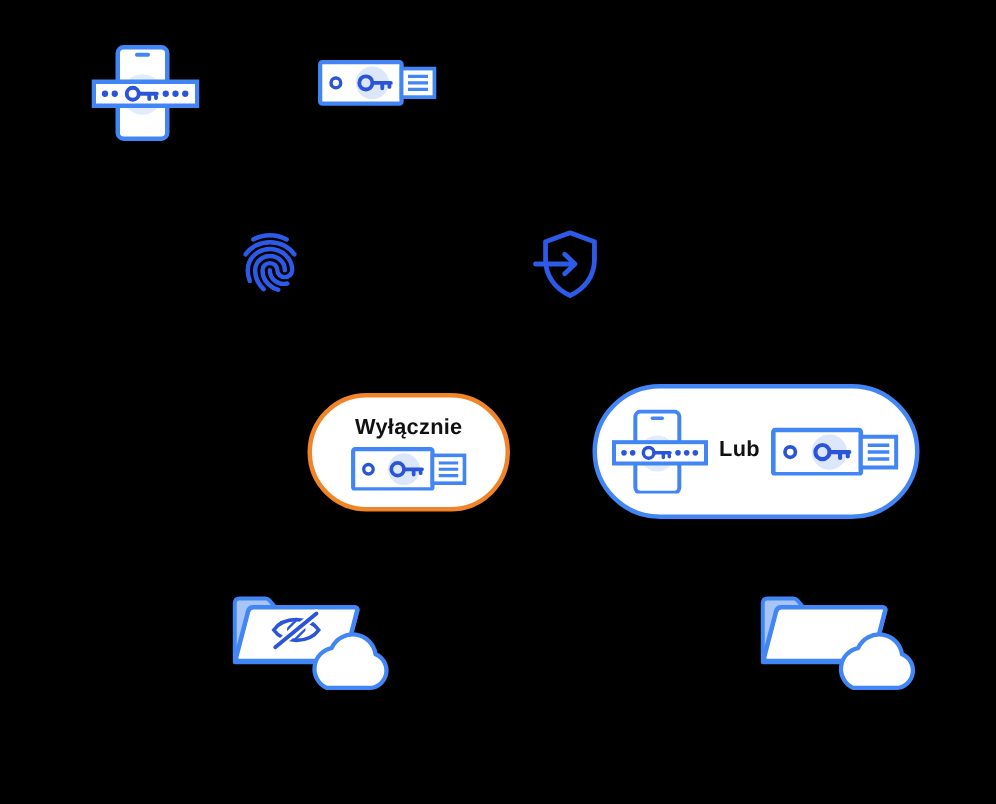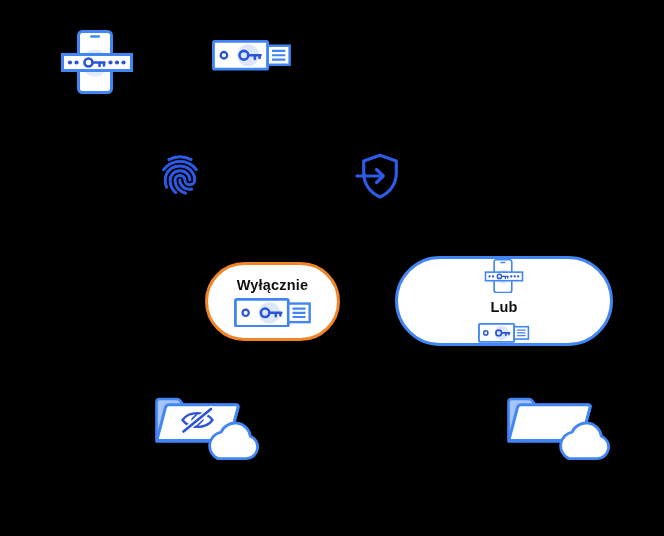--- a/index.html
+++ b/index.html
@@ -20,21 +20,21 @@
   .abs{position:absolute;}
   .badge{
     box-sizing:border-box;background:#ffffff;display:flex;
     align-items:center;justify-content:center;
   }
   .badge-exclusive{
     flex-direction:column;border:3px solid var(--orange);
     border-radius:44px;gap:4px;padding-top:2px;
   }
   .badge-or{
-    flex-direction:column;border:3px solid var(--blue);
+    flex-direction:row;border:3px solid var(--blue);
     border-radius:48px;gap:7px;
   }
   .badge-label{
     font-weight:bold;font-size:14.5px;color:var(--txt);line-height:1.1;
     letter-spacing:0.2px;
   }
   svg{display:block;}
   .cloud{z-index:2;}
 </style>
 </head>

